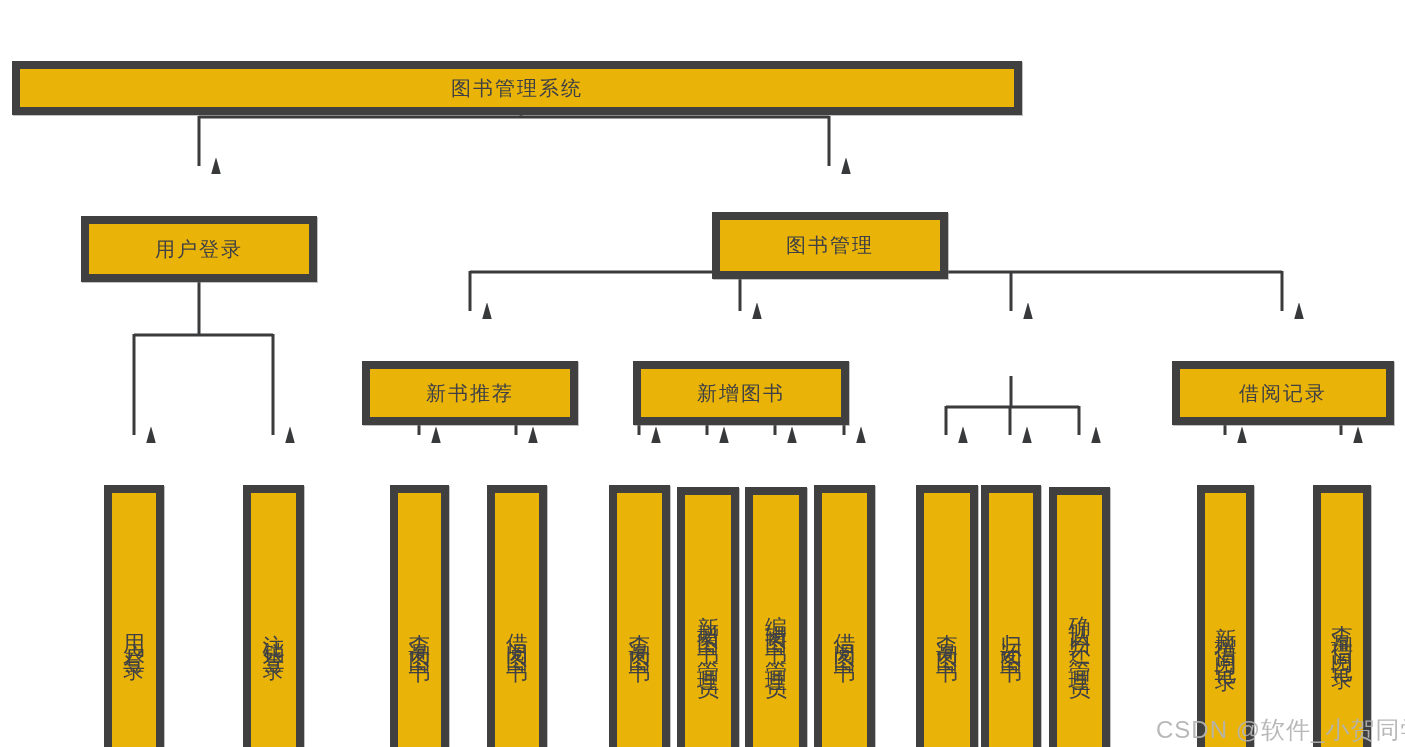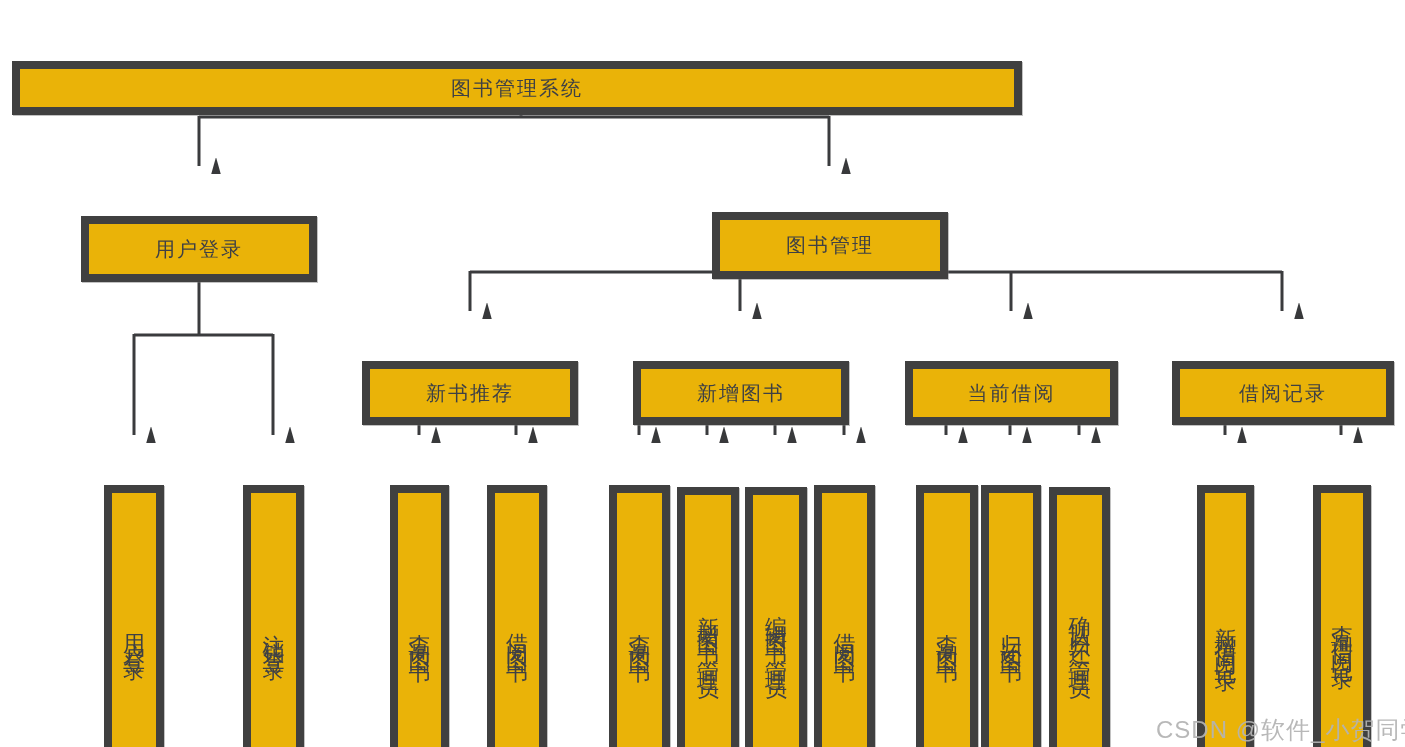--- a/index.html
+++ b/index.html
@@ -96,21 +96,20 @@
     <path d="M1341,405 L1341,435" marker-end="url(#ah)"></path>
   </svg>
 
   <div class="node hbox" style="left:12px;top:13px;width:1010px;height:54px">图书管理系统</div>
 
   <div class="node hbox" style="left:81px;top:168px;width:236px;height:66px">用户登录</div>
   <div class="node hbox" style="left:712px;top:164px;width:236px;height:67px">图书管理</div>
 
   <div class="node hbox" style="left:362px;top:313px;width:216px;height:64px">新书推荐</div>
   <div class="node hbox" style="left:633px;top:313px;width:216px;height:64px">新增图书</div>
-  <div class="node hbox" style="left:905px;top:313px;width:213px;height:64px">当前借阅</div>
   <div class="node hbox" style="left:1172px;top:313px;width:222px;height:64px">借阅记录</div>
 
   <div class="node vbox" style="left:104px;top:437px;width:60px;height:298px">用户登录</div>
   <div class="node vbox" style="left:243px;top:437px;width:61px;height:298px">注销登录</div>
 
   <div class="node vbox" style="left:390px;top:437px;width:59px;height:298px">查询图书</div>
   <div class="node vbox" style="left:487px;top:437px;width:60px;height:298px">借阅图书</div>
 
   <div class="node vbox" style="left:609px;top:437px;width:61px;height:298px">查询图书</div>
   <div class="node vbox" style="left:677px;top:439px;width:62px;height:302px">新增图书（管理员）</div>

